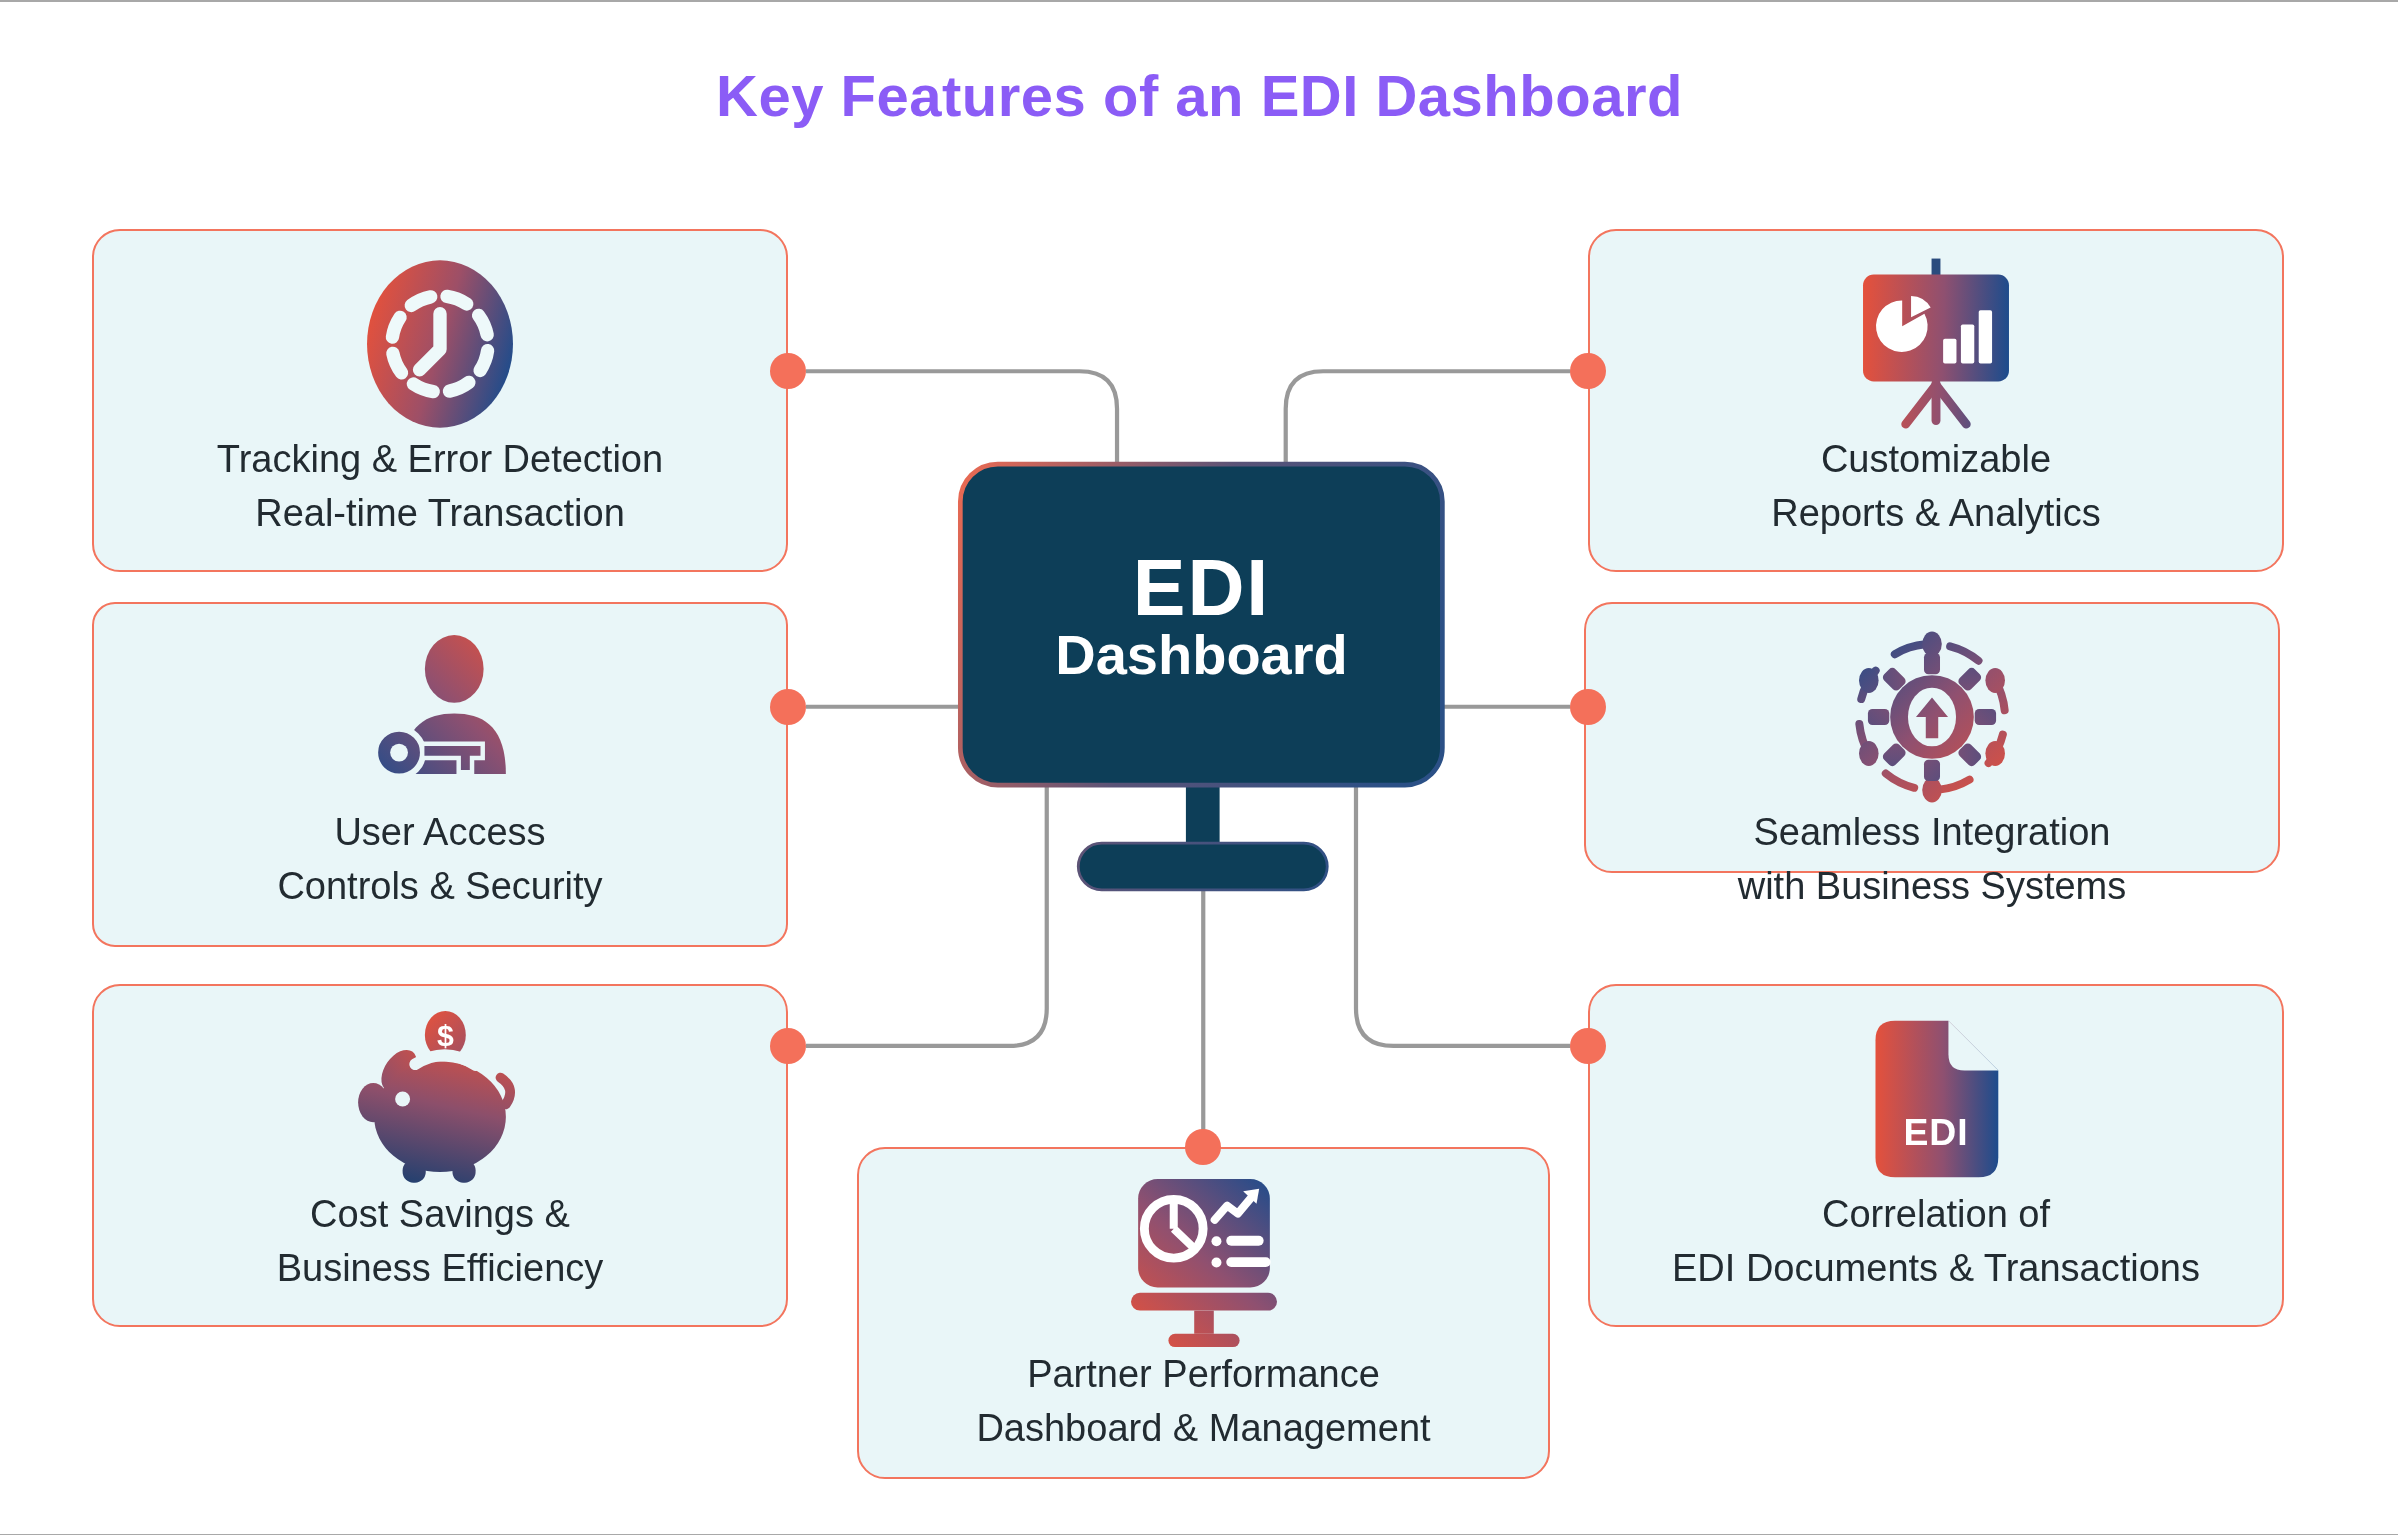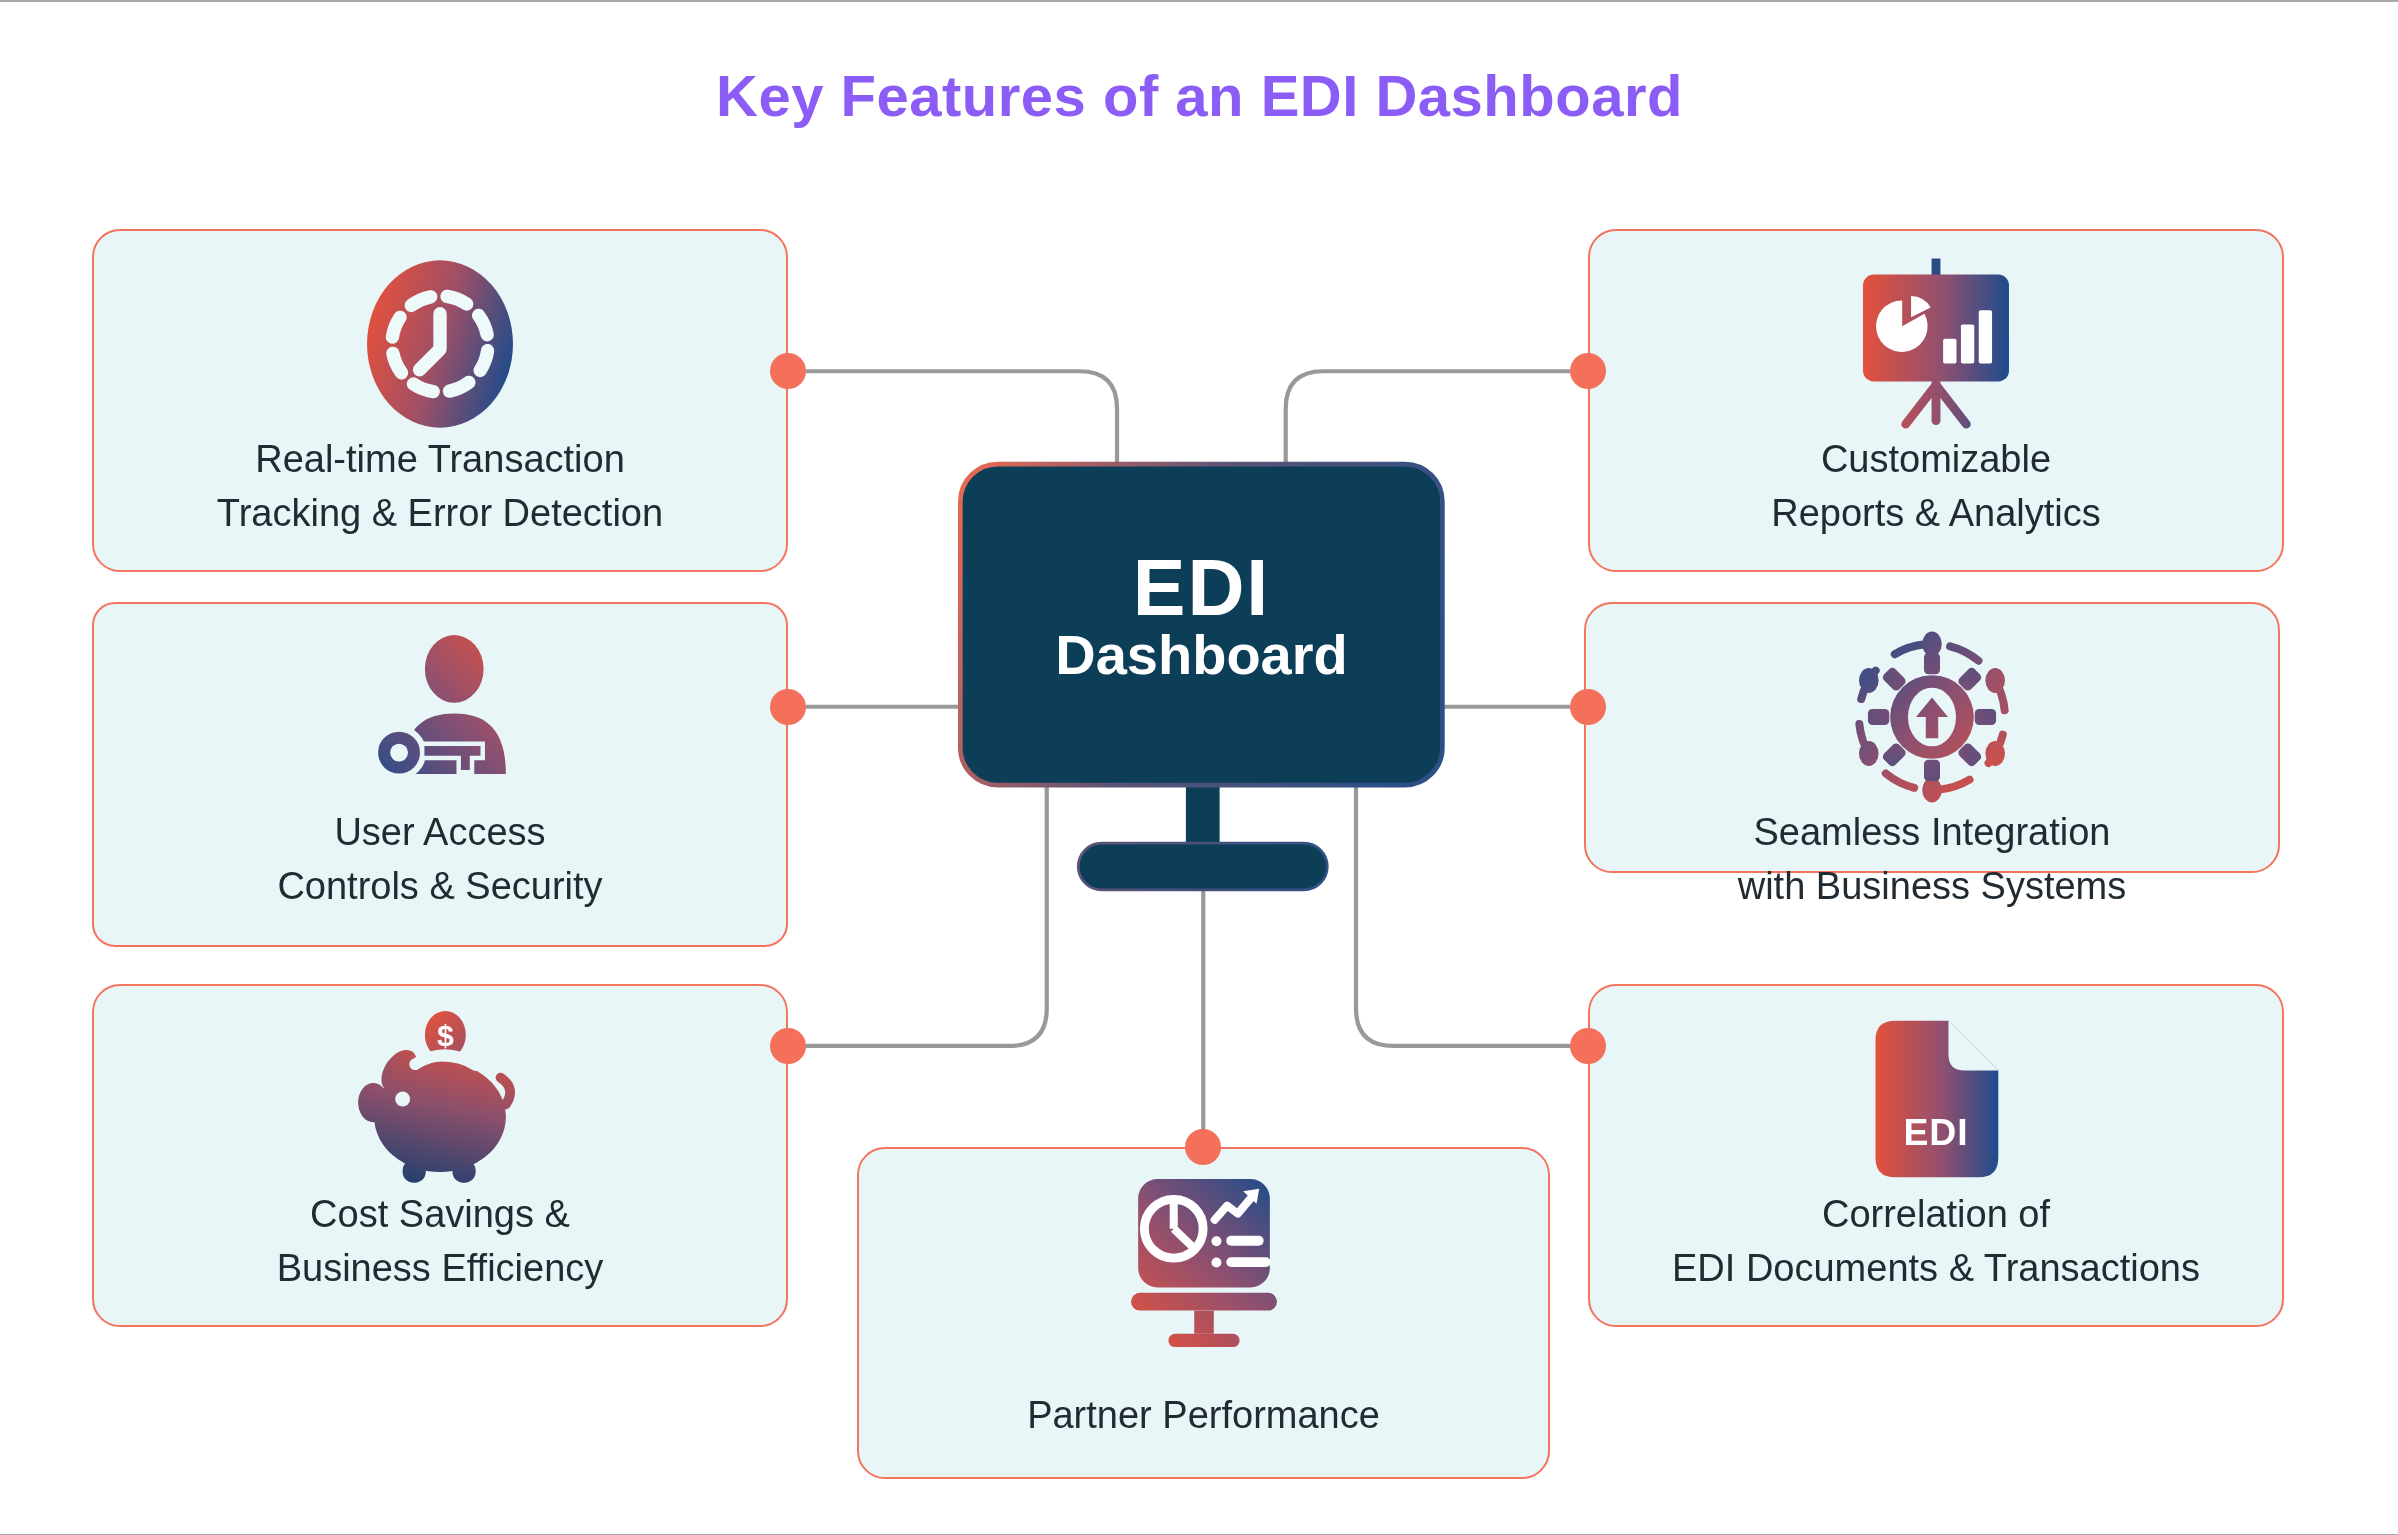--- a/index.html
+++ b/index.html
@@ -60,22 +60,22 @@
           <stop offset="0" stop-color="#e4513c"></stop>
             <stop offset="0.5" stop-color="#9d4f67"></stop>
             <stop offset="1" stop-color="#1d4c8c"></stop>
         </linearGradient>
       </defs>
       <ellipse cx="50" cy="50" rx="41" ry="47" fill="url(#gc)"></ellipse>
       <circle cx="50" cy="50" r="27" fill="none" stroke="#eef9fa" stroke-width="7.5" stroke-dasharray="12 9.2" stroke-linecap="round" transform="rotate(8 50 50)"></circle>
       <path d="M50 53 V33 M50 53 L38.5 64.5" stroke="#eef9fa" stroke-width="7.5" stroke-linecap="round" fill="none"></path>
     </svg>
     <div class="card-text">
+      <span>Tracking &amp; Error Detection</span>
       <span>Real-time Transaction</span>
-      <span>Tracking &amp; Error Detection</span>
     </div>
   </div>
 
   <div class="card" style="left:92px;top:600px;height:345px;border-radius:23px;">
     <svg class="card-icon" viewBox="0 0 100 100">
       <defs>
         <linearGradient id="gu" gradientUnits="userSpaceOnUse" x1="10" y1="90" x2="95" y2="5">
           <stop offset="0" stop-color="#1d4c8c"></stop>
             <stop offset="0.55" stop-color="#8f5070"></stop>
             <stop offset="1" stop-color="#e4513c"></stop>
@@ -220,20 +220,21 @@
       <path d="M33 33 V17.5 M33 33 L44.5 44" stroke="#ffffff" stroke-width="4.5" fill="none"></path>
       <path d="M56 28 L63 20 L69 24.5 L77 15" stroke="#ffffff" stroke-width="4.5" fill="none" stroke-linecap="round" stroke-linejoin="round"></path>
       <path d="M72 12 L81 10.5 L79.5 19 Z" fill="#ffffff"></path>
       <circle cx="57" cy="40" r="2.8" fill="#ffffff"></circle>
       <rect x="62.5" y="37" width="21" height="5.5" rx="2.75" fill="#ffffff"></rect>
       <circle cx="57" cy="52" r="2.8" fill="#ffffff"></circle>
       <rect x="62.5" y="49" width="25" height="5.5" rx="2.75" fill="#ffffff"></rect>
     </svg>
     <div class="card-text">
       <span>Partner Performance</span>
+      <span>Dashboard &amp; Management</span>
     </div>
   </div>
 
   <div class="dot" style="left:788px;top:369px;"></div>
   <div class="dot" style="left:788px;top:705px;"></div>
   <div class="dot" style="left:788px;top:1044px;"></div>
   <div class="dot" style="left:1588px;top:369px;"></div>
   <div class="dot" style="left:1588px;top:705px;"></div>
   <div class="dot" style="left:1588px;top:1044px;"></div>
   <div class="dot" style="left:1203px;top:1145px;"></div>

